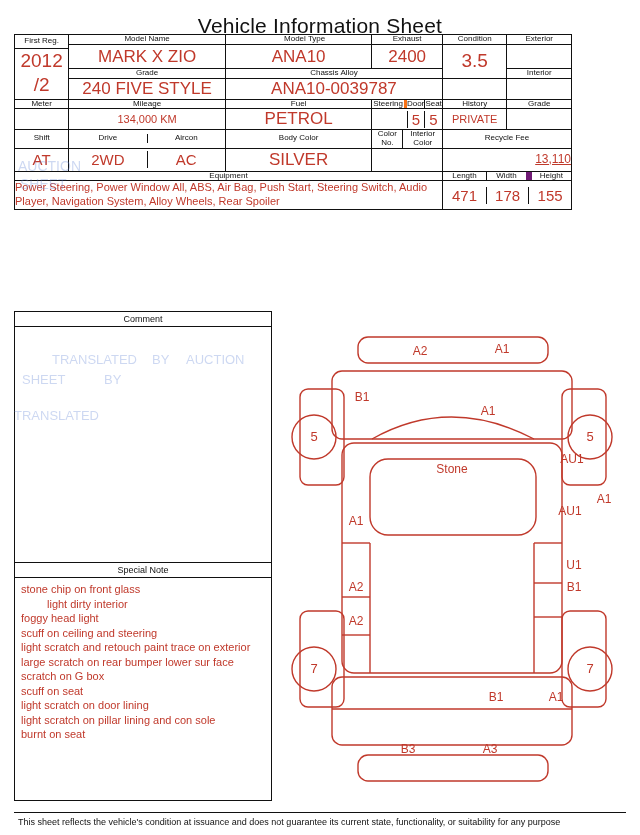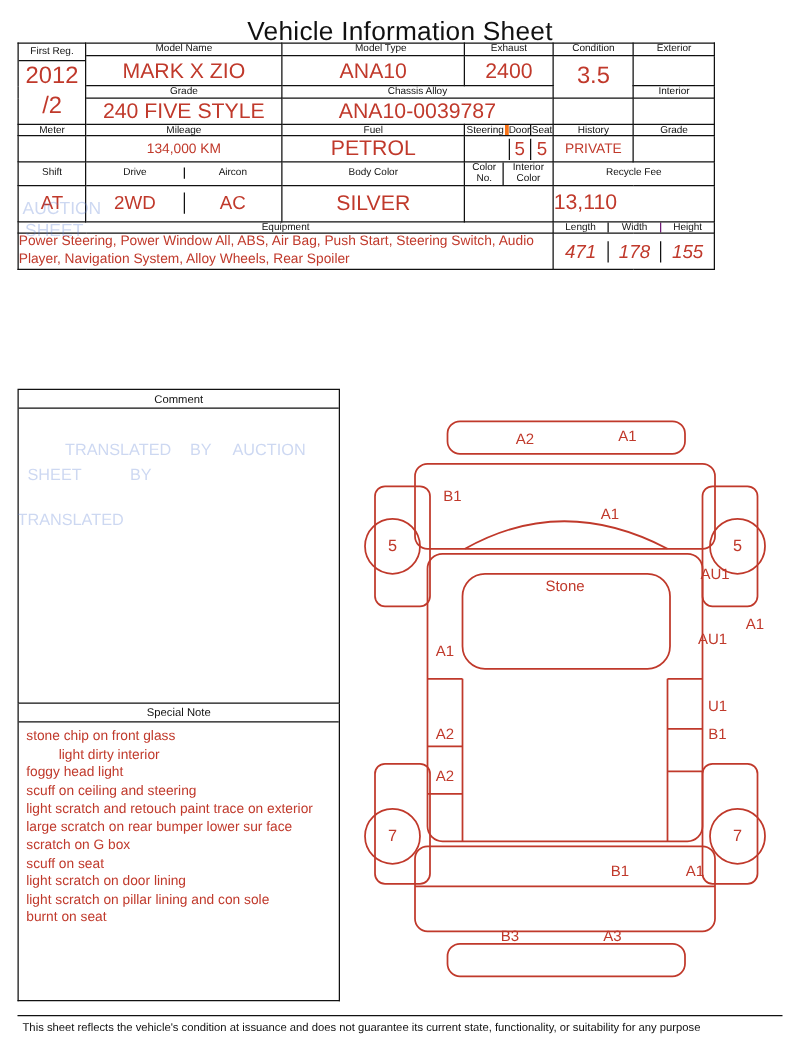--- a/index.html
+++ b/index.html
@@ -40,21 +40,21 @@
   .equip{
     font-size:11px;color:#c0392b;text-align:left;
     padding:2px 4px 4px 4px;line-height:1.25;
   }
   .firstreg .v{
     font-size:19px;color:#c0392b;text-align:center;line-height:1.05;padding:2px 0 4px 0;
   }
   .cond .v{
     font-size:19px;color:#c0392b;text-align:center;padding:4px 0;
   }
-  .recycle .v{font-size:17px;color:#c0392b;text-align:left;padding:3px 0 5px 0;}
+  .recycle .v{font-size:12px;color:#c0392b;text-align:right;padding:3px 0 5px 0;text-decoration:underline;}
 
   
   .lower{
     position:absolute;left:14px;top:311px;width:612px;height:500px;
   }
   .comment-box{
     position:absolute;left:0;top:0;width:258px;height:252px;
     border:1px solid #111;box-sizing:border-box;
   }
   .comment-head{
@@ -222,31 +222,31 @@
       </td>
     </tr>
 
     <tr>
       <td colspan="4" class="lbl">Equipment</td>
       <td colspan="2" class="lbl" style="padding:0;">
         <table style="width:100%;border-collapse:collapse;">
           <tbody>
                 <tr>
             <td class="lbl" style="border:none;border-right:1px solid #111;width:34%;">Length</td>
-            <td class="lbl" style="border:none;border-right:1px solid #701a75;width:33%;">Width</td>
+            <td class="lbl" style="border:none;border-right:6px solid #701a75;width:33%;">Width</td>
             <td class="lbl" style="border:none;width:33%;">Height</td>
           </tr>
         </tbody>
             </table>
       </td>
     </tr>
     <tr>
       <td colspan="4" class="equip">Power Steering, Power Window  All, ABS, Air Bag, Push Start, Steering Switch, Audio Player, Navigation System, Alloy Wheels, Rear Spoiler</td>
       <td colspan="2" style="padding:0;">
-        <table style="width:100%;border-collapse:collapse;font-style:italic;">
+        <table style="width:100%;border-collapse:collapse;">
           <tbody>
                 <tr>
             <td class="val" style="border:none;border-right:1px solid #111;width:34%;">471</td>
             <td class="val" style="border:none;border-right:1px solid #111;width:33%;">178</td>
             <td class="val" style="border:none;width:33%;">155</td>
           </tr>
         </tbody>
             </table>
       </td>
     </tr>

